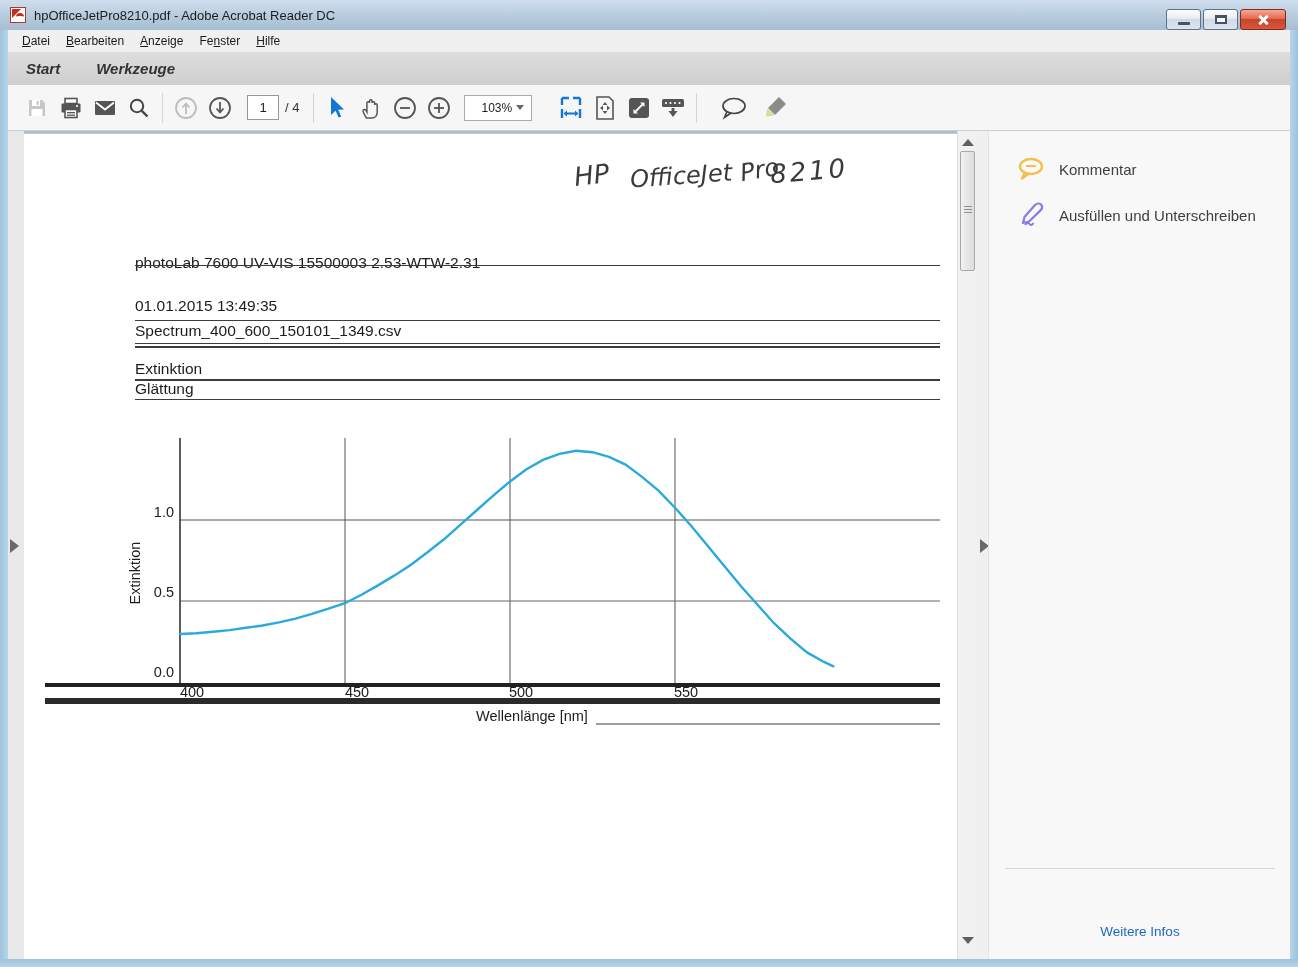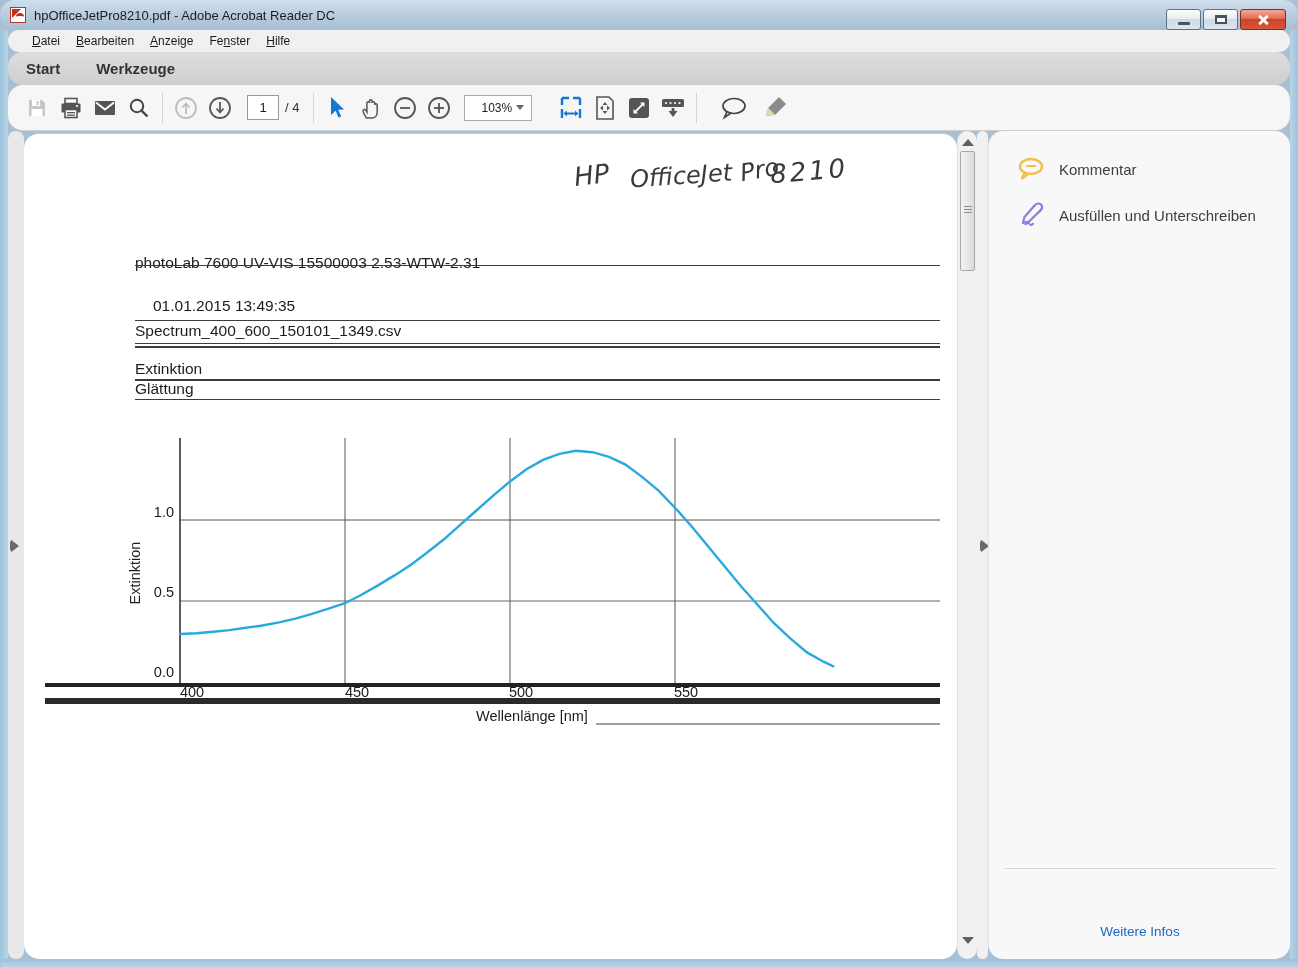--- a/index.html
+++ b/index.html
@@ -1,41 +1,41 @@
 <!DOCTYPE html>
 <html><head>
 <meta charset="utf-8">
 <style>
   * { margin:0; padding:0; box-sizing:border-box; }
   html,body { width:1298px; height:967px; font-family:"Liberation Sans", sans-serif; }
   body { background:#a9c0d4; position:relative; overflow:hidden; }
-  .abs { position:absolute;border-radius:15px; }
+  .abs { position:absolute; }
 
   
   #titlebar { left:0; top:0; width:1298px; height:30px;
     background:linear-gradient(#cfdeed,#b4c9dc 60%,#a7bed3); display:flex; align-items:center; }
   #title-text { font-size:13px; color:#1d1d1d; margin-left:8px; }
   #pdf-app-icon { width:16px; height:16px; margin-left:10px; position:relative; background:#fff; border:1px solid #b0372b; }
   #pdf-app-icon::before { content:""; position:absolute; left:1px; top:1px; border-left:9px solid #c22f1f; border-bottom:9px solid transparent; }
   #pdf-app-icon::after { content:""; position:absolute; right:1px; bottom:1px; width:8px; height:5px; border-radius:50% 50% 0 0; border-top:3px solid #c22f1f; }
   #win-buttons { position:absolute; right:12px; top:9px; display:flex; }
   .win-btn { width:35px; height:21px; border:1px solid #5e7285; border-radius:3px; margin-left:2px;
     background:linear-gradient(#fdfdfd,#e7ecf2 45%,#cfd9e4 46%,#dde5ee); display:flex; align-items:center; justify-content:center; }
   .win-btn.close { width:46px; background:linear-gradient(#f5a896,#e46a50 45%,#c8432c 46%,#d8563c); border-color:#7e2c1e; }
   .glyph-min { width:12px; height:3px; background:#48535e; border-radius:1px; margin-top:8px; }
   .glyph-max { width:12px; height:9px; border:2px solid #48535e; border-top-width:3px; background:#f6fafe; }
   .glyph-x { position:relative; width:14px; height:10px; }
   .glyph-x::before,.glyph-x::after { content:""; position:absolute; left:6px; top:-1px; width:3px; height:12px; background:#fff; border-radius:1px; }
   .glyph-x::before { transform:rotate(45deg); } .glyph-x::after { transform:rotate(-45deg); }
 
-  #menubar { left:8px; top:30px; width:1282px; height:22px; background:#f0f0f0; display:flex; align-items:center; padding-left:16px; }
+  #menubar { left:8px; top:30px; width:1282px; height:22px; background:#f0f0f0; display:flex; align-items:center; padding-left:6px; }
   .menu-item { font-size:12px; color:#1a1a1a; padding:3px 8px; }
   .menu-item u { text-decoration:underline; }
 
-  #tabbar { left:8px; top:52px; width:1282px; height:33px; background:linear-gradient(#dedede,#cecece); display:flex; align-items:stretch; }
+  #tabbar { left:8px; top:52px; width:1282px; height:33px; background:linear-gradient(#dedede,#cecece); display:flex; align-items:stretch;font-style:italic; }
   .nav-tab { font-size:15px; font-weight:bold; color:#333; display:flex; align-items:center; padding:0 18px; }
   #doc-tab { width:178px; margin-left:24px; background:#fbfbfb; border-left:1px solid #b9b9b9; border-right:1px solid #b9b9b9;
     display:flex; align-items:center; justify-content:center; font-size:13px; color:#333; position:relative; }
   #doc-tab-close { position:absolute; right:8px; top:9px; width:14px; height:14px; color:#777; font-size:13px; line-height:14px; text-align:center; }
   #doc-tab-close::before { content:""; position:absolute; left:6px; top:2px; width:2px; height:10px; background:#777; transform:rotate(45deg); }
   #doc-tab-close::after  { content:""; position:absolute; left:6px; top:2px; width:2px; height:10px; background:#777; transform:rotate(-45deg); }
 
   
   #toolbar { left:8px; top:85px; width:1282px; height:46px; background:#f6f6f6; border-bottom:1px solid #cfcfcf;
     display:flex; align-items:center; }
@@ -243,21 +243,21 @@
 <div id="page" class="abs">
 
   <span class="handwrite" style="left:550px; top:26px; transform:rotate(-7deg);">HP</span>
   <span class="handwrite" style="left:606px; top:28px; transform:rotate(-4deg); font-size:24px;">OfficeJet</span>
   <span class="handwrite" style="left:716px; top:22px; transform:rotate(-10deg); font-size:24px;">Pro</span>
   <span class="handwrite" style="left:746px; top:22px; transform:rotate(-5deg); letter-spacing:3px;">8210</span>
 
   <span class="scan-text" style="left:111px; top:120px;">photoLab 7600 UV-VIS 15500003 2.53-WTW-2.31</span>
   <div class="scan-line" style="left:111px; top:131px; width:805px;"></div>
 
-  <span class="scan-text" style="left:129px; top:163px;">01.01.2015 13:49:35</span>
+  <span class="scan-text" style="left:111px; top:163px;">01.01.2015 13:49:35</span>
   <div class="scan-line" style="left:111px; top:186px; width:805px;"></div>
 
   <span class="scan-text" style="left:111px; top:188px;">Spectrum_400_600_150101_1349.csv</span>
   <div class="scan-line" style="left:111px; top:209px; width:805px;"></div>
   <div class="scan-line" style="left:111px; top:212px; width:805px; height:2px;"></div>
 
   <span class="scan-text" style="left:111px; top:226px;">Extinktion</span>
   <div class="scan-line" style="left:111px; top:245px; width:805px; height:2px;"></div>
 
   <span class="scan-text" style="left:111px; top:246px;">Glättung</span>

